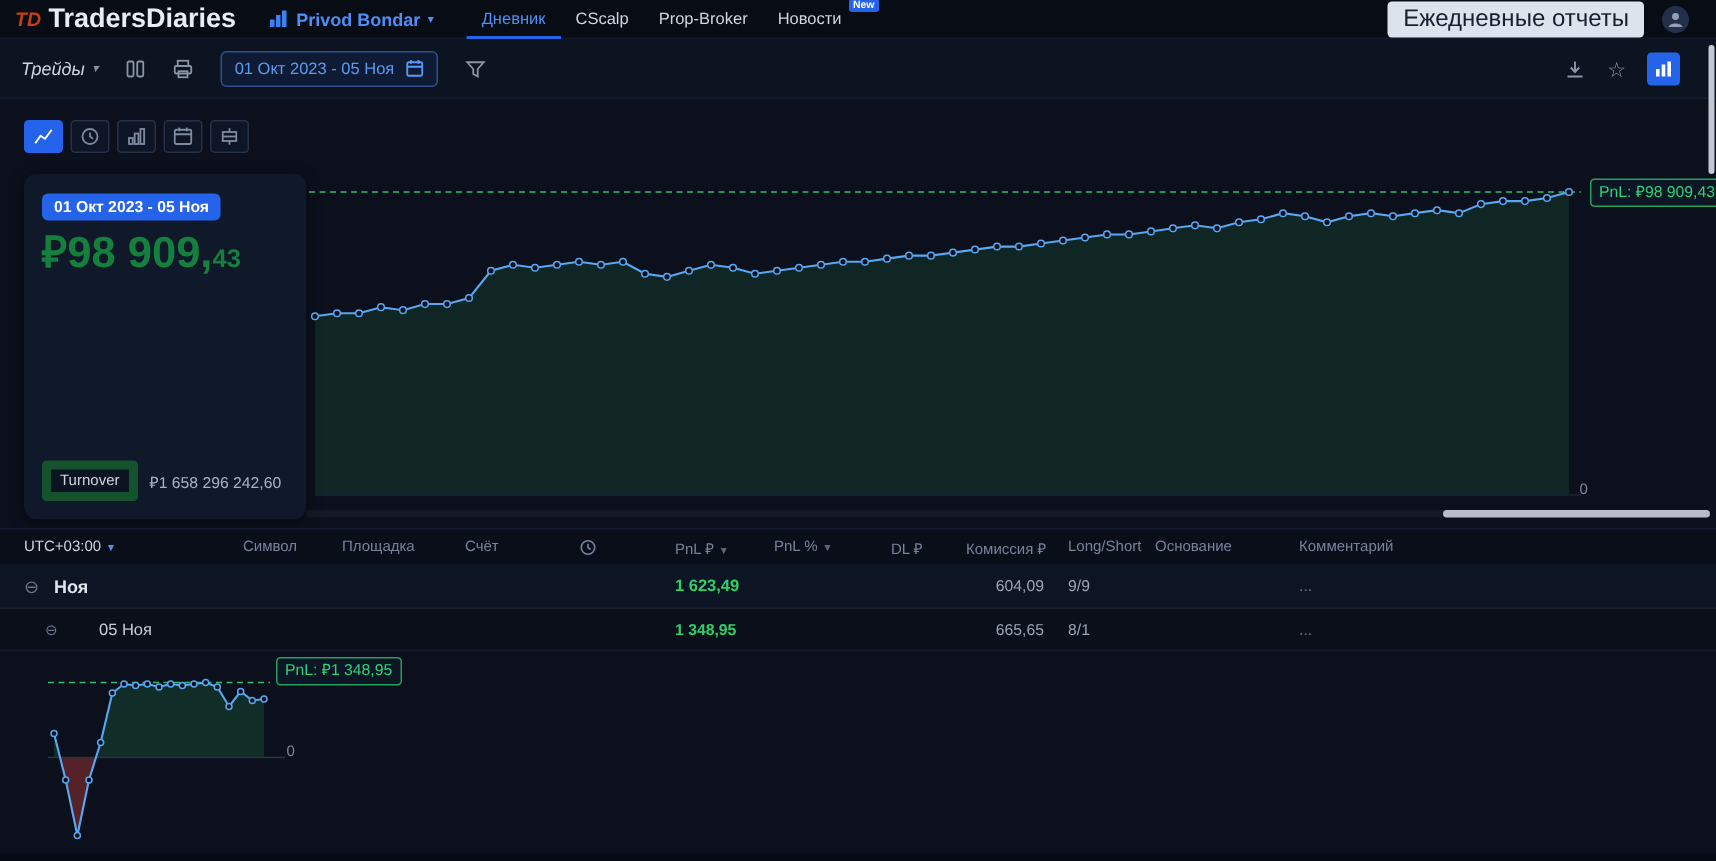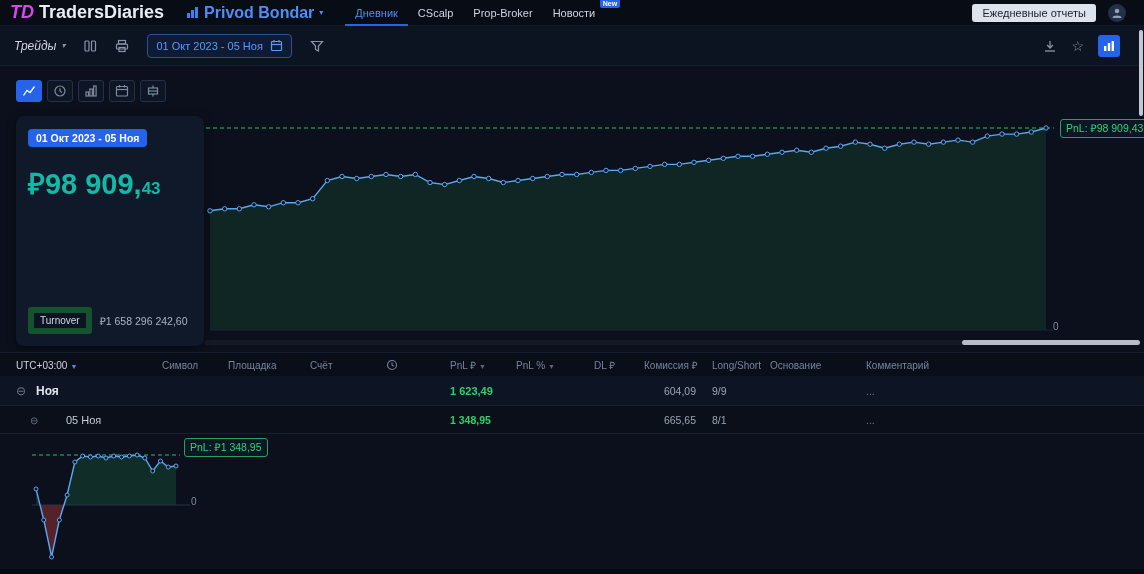--- a/index.html
+++ b/index.html
@@ -10,41 +10,41 @@
     font-family:"Liberation Sans", sans-serif;
     color:#cfd6e0;
   }
   
   .navbar {
     position:absolute; top:0; left:0; right:0; height:26px;
     background:#070c15; display:flex; align-items:center; padding:0 10px;
     border-bottom:1px solid #10182a;
   }
   .brand { display:flex; align-items:center; gap:5px; cursor:pointer; }
-  .logo-glyph { color:#d946ef; font-weight:800; font-style:italic; font-size:18px; }
+  .logo-glyph { color:#c2410c; font-weight:800; font-style:italic; font-size:13px; }
   .brand-name { font-size:18px; font-weight:700; color:#e8edf5; }
   .workspace { display:flex; align-items:center; gap:5px; margin-left:22px; cursor:pointer; }
-  .ws-name { font-size:16px; font-weight:600; color:#4f8ef7; }
+  .ws-name { font-size:12px; font-weight:600; color:#4f8ef7; }
   .chev { font-size:8px; color:#4f8ef7; }
   .tabs { display:flex; align-items:stretch; height:26px; margin-left:22px; }
   .tab {
     display:inline-flex; align-items:center; padding:2px 10px 0 10px;
     font-size:11px; color:#cfd6e0; border-bottom:2px solid transparent; cursor:pointer;
   }
   .tab.active { color:#4f8ef7; border-bottom-color:#2563eb; }
   .tab-news { position:relative; margin-right:16px; }
   .new-badge {
     position:absolute; top:-1px; right:-15px;
     background:#2563eb; color:#fff; font-size:7px; font-weight:700;
     padding:1px 3px; border-radius:2px; line-height:1;
   }
   .nav-right { margin-left:auto; display:flex; align-items:center; gap:12px; padding-right:8px; }
   .reports-btn {
     background:#dde3ec; color:#17202f; border:none; border-radius:3px;
-    font-size:11px; padding:3px 10px; cursor:pointer; font-family:inherit;
+    font-size:16px; padding:3px 10px; cursor:pointer; font-family:inherit;
   }
   .avatar {
     width:18px; height:18px; border-radius:50%; background:#24304a;
     display:inline-flex; align-items:center; justify-content:center; cursor:pointer;
   }
   
   .toolbar {
     position:absolute; top:26px; left:0; right:0; height:40px;
     background:#0d1421; display:flex; align-items:center; padding:0 14px;
     border-bottom:1px solid #141d2f;
@@ -73,21 +73,21 @@
   
   .summary-card {
     position:absolute; left:16px; top:116px; width:188px; height:230px;
     background:#0f1929; border-radius:8px; box-shadow:0 2px 10px rgba(0,0,0,0.45);
     padding:12px;
   }
   .date-badge {
     display:inline-block; background:#2563eb; color:#fff; font-size:10.5px; font-weight:700;
     padding:3px 8px; border-radius:4px;
   }
-  .big-pnl { margin-top:16px; color:#14b8a6; white-space:nowrap; }
+  .big-pnl { margin-top:0; color:#15803d; white-space:nowrap; }
   .big-pnl .whole { font-size:29px; font-weight:800; }
   .big-pnl .frac { font-size:17px; font-weight:800; }
   .stats { position:absolute; left:12px; right:12px; bottom:12px; }
   .stat-row { display:flex; align-items:center; gap:8px; margin-top:8px; }
   .stat-label {
     border:6px solid #14532d; background:#0c1422; border-radius:3px;
     padding:2px 6px; font-size:10px; color:#cfd6e0; white-space:nowrap;
   }
   .stat-label .dim { color:#6b7586; }
   .stat-value { font-size:10.5px; color:#aab3c2; white-space:nowrap; }

